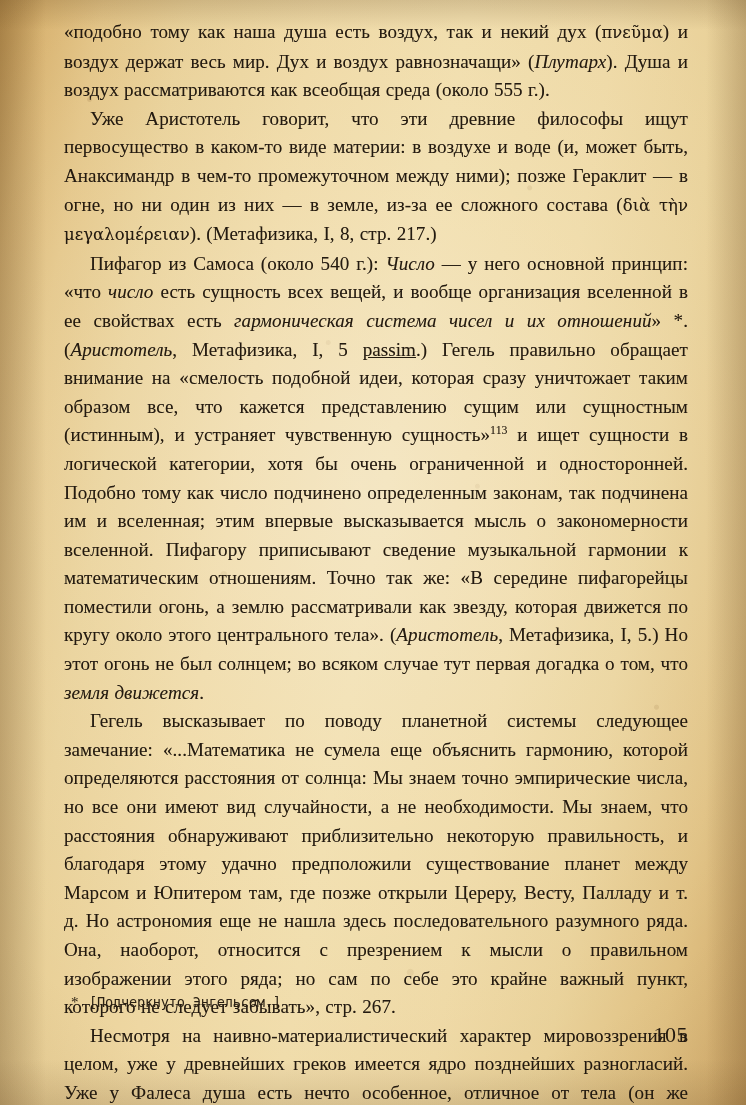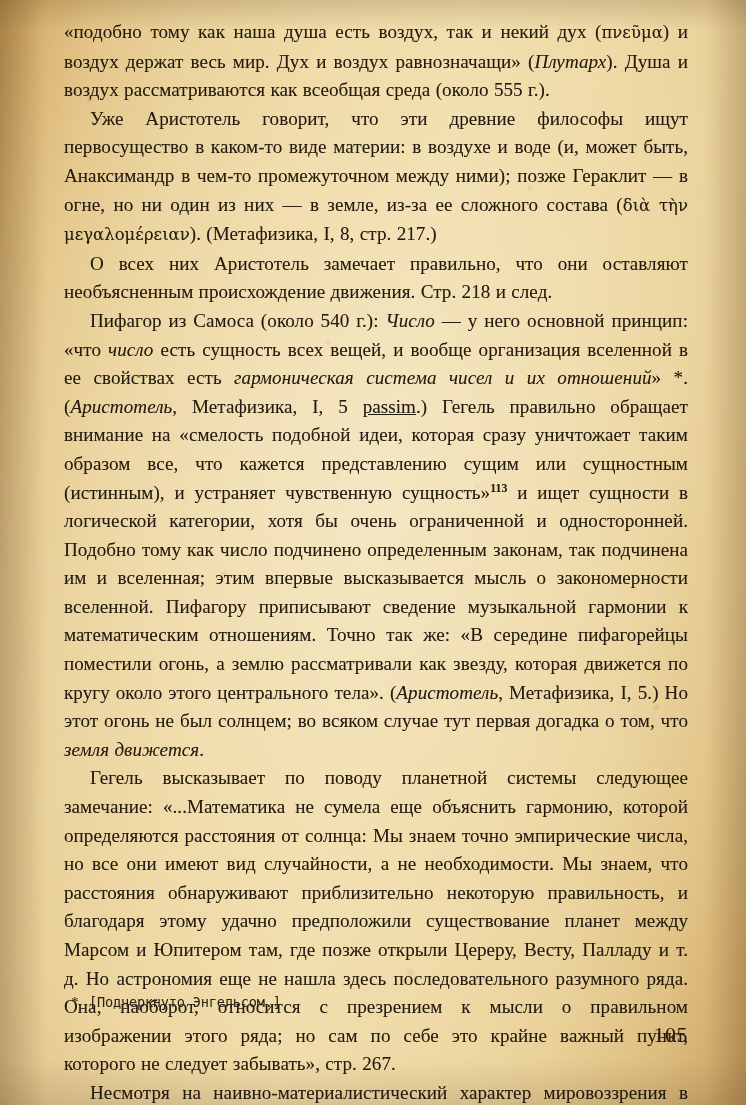--- a/index.html
+++ b/index.html
@@ -90,21 +90,20 @@
     word-spacing: 0.5px;
     text-shadow: 0 0 0.6px rgba(40,28,14,0.30);
   }
   p.para.noindent { text-indent: 0; }
 
   .it { font-style: italic; }
   .sup {
     font-size: 0.62em;
     vertical-align: 0.62em;
     line-height: 0;
-    font-weight: bold;
   }
   .gr {
     font-family: "DejaVu Serif", serif;
     font-size: 0.86em;
   }
   .lat { font-family: "Liberation Serif", serif; text-decoration: underline; }
 
   
   #footnote-area {
     position: absolute;
@@ -141,21 +140,20 @@
   }
 </style>
 </head>
 <body>
 
 <div id="page">
 
   <div id="text-column">
       <p class="para noindent">«подобно тому как наша душа есть воздух, так и некий дух (<span class="gr">πνεῦμα</span>) и воздух держат весь мир. Дух и воздух равнозначащи» (<span class="it">Плутарх</span>). Душа и воздух рассматриваются как всеобщая среда (около 555 г.).</p>
       <p class="para">Уже Аристотель говорит, что эти древние философы ищут первосущество в каком-то виде материи: в воздухе и воде (и, может быть, Анаксимандр в чем-то промежуточном между ними); позже Гераклит — в огне, но ни один из них — в земле, из-за ее сложного состава (<span class="gr">διὰ τὴν μεγαλομέρειαν</span>). (Метафизика, I, 8, стр. 217.)</p>
-      <p class="para">О всех них Аристотель замечает правильно, что они оставляют необъясненным происхождение движения. Стр. 218 и след.</p>
       <p class="para">Пифагор из Самоса (около 540 г.): <span class="it">Число</span> — у него основной принцип: «что <span class="it">число</span> есть сущность всех вещей, и вообще организация вселенной в ее свойствах есть <span class="it">гармоническая система чисел и их отношений</span>» *. (<span class="it">Аристотель</span>, Метафизика, I, 5 <span class="lat">passim</span>.) Гегель правильно обращает внимание на «смелость подобной идеи, которая сразу уничтожает таким образом все, что кажется представлению сущим или сущностным (истинным), и устраняет чувственную сущность»<span class="sup">113</span> и ищет сущности в логической категории, хотя бы очень ограниченной и односторонней. Подобно тому как число подчинено определенным законам, так подчинена им и вселенная; этим впервые высказывается мысль о закономерности вселенной. Пифагору приписывают сведение музыкальной гармонии к математическим отношениям. Точно так же: «В середине пифагорейцы поместили огонь, а землю рассматривали как звезду, которая движется по кругу около этого центрального тела». (<span class="it">Аристотель</span>, Метафизика, I, 5.) Но этот огонь не был солнцем; во всяком случае тут первая догадка о том, что <span class="it">земля движется</span>.</p>
       <p class="para">Гегель высказывает по поводу планетной системы следующее замечание: «...Математика не сумела еще объяснить гармонию, которой определяются расстояния от солнца: Мы знаем точно эмпирические числа, но все они имеют вид случайности, а не необходимости. Мы знаем, что расстояния обнаруживают приблизительно некоторую правильность, и благодаря этому удачно предположили существование планет между Марсом и Юпитером там, где позже открыли Цереру, Весту, Палладу и т. д. Но астрономия еще не нашла здесь последовательного разумного ряда. Она, наоборот, относится с презрением к мысли о правильном изображении этого ряда; но сам по себе это крайне важный пункт, которого не следует забывать», стр. 267.</p>
       <p class="para">Несмотря на наивно-материалистический характер мировоззрения в целом, уже у древнейших греков имеется ядро позднейших разногласий. Уже у Фалеса душа есть нечто особенное, отличное от тела (он же приписывает магниту душу), у Анаксимена она — воздух (как в книге Бытия); у пифагорейцев она уже бессмертна и переселяется из тела в тело; тело носит для них чисто случайный характер. И у пифагорейцев душа есть осколок эфира () (), где холодный эфир есть воздух, а плотный — есть море и влажность.</p>
     </div>
 
   <div id="footnote-area">
       <div class="footnote"><span class="mark">*</span><span>[Подчеркнуто Энгельсом.]</span></div>
     </div>
 
   <div id="page-number">105</div>

